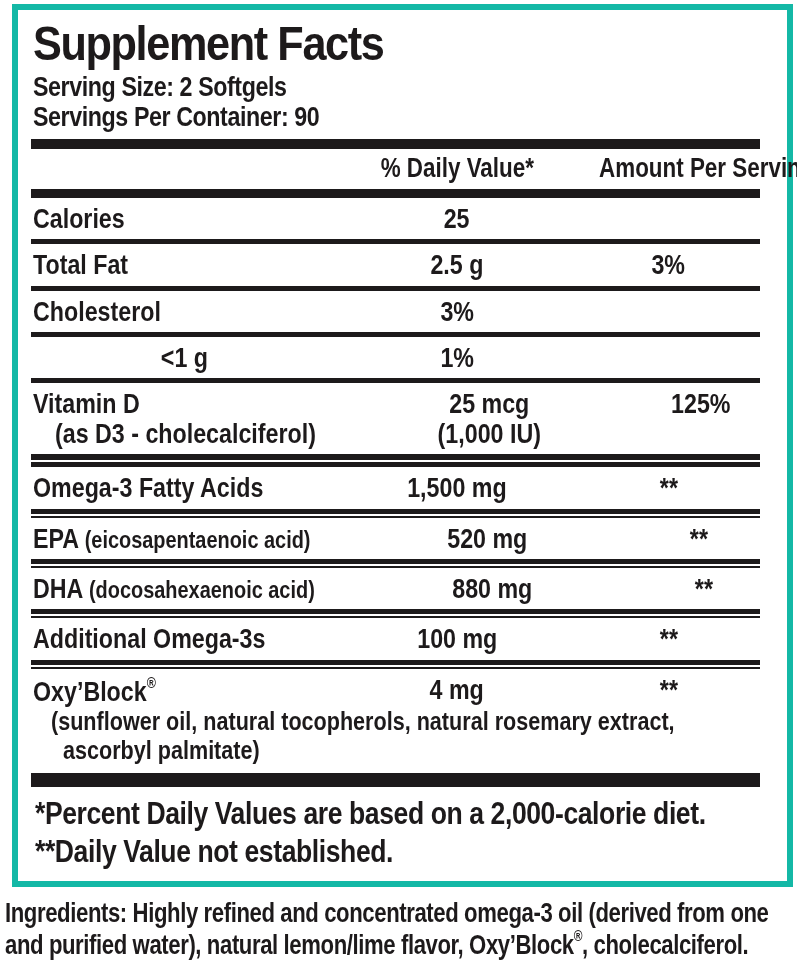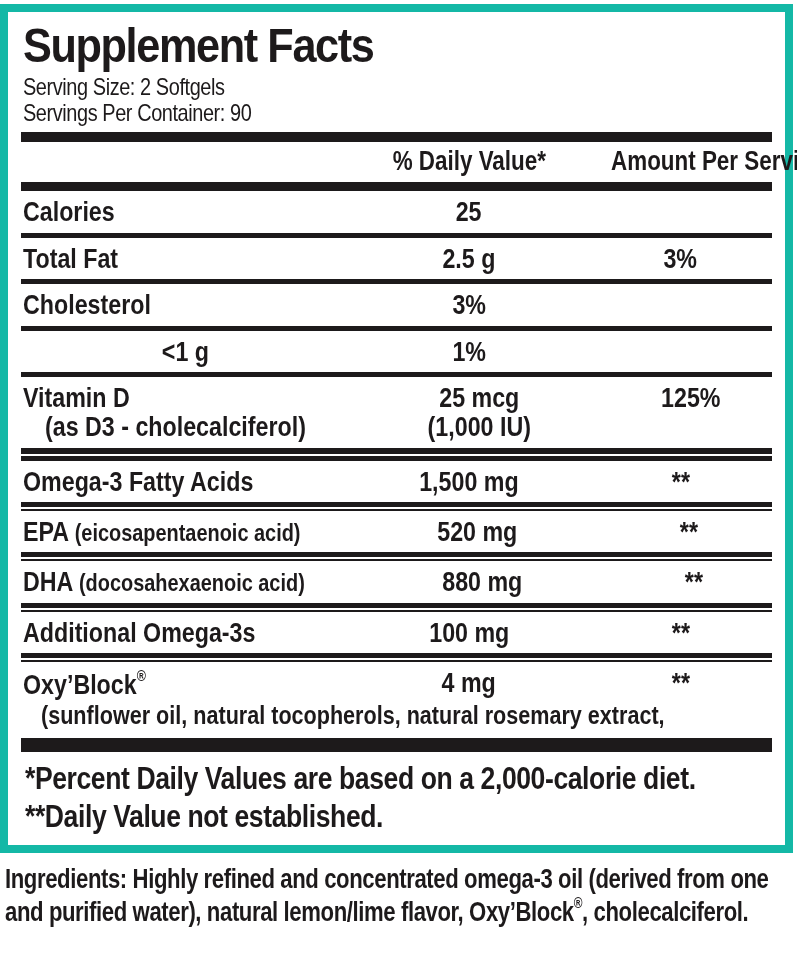--- a/index.html
+++ b/index.html
@@ -5,36 +5,36 @@
   * { box-sizing: border-box; }
   html, body {
     margin: 0; padding: 0;
     background: #ffffff;
     width: 797px; height: 963px;
     overflow: hidden;
     font-family: "Liberation Sans", sans-serif;
     color: #1d1a1b;
   }
   .label-box {
-    margin: 4px 4px 0 0;
-    border: 8px solid #14b8a6;
-    padding: 8px 13px 8px 13px;
+    margin: 4px 4px 0 12px;
+    border: 6px solid #14b8a6;
+    padding: 8px 27px 8px 13px;
     background: #fff;
   }
   
   .cx  { display: inline-block; transform: scaleX(0.83); transform-origin: 0 50%; white-space: nowrap; }
   .cx-c{ transform-origin: 50% 50%; }
   .cx-t{ transform: scaleX(0.90); }
 
   .title {
     font-size: 48px; font-weight: bold; line-height: 1.0;
     letter-spacing: -1.5px; margin: 2px 0 4px 2px;
   }
   .serving-line {
-    font-size: 24px; font-weight: normal; line-height: 1.07;
+    font-size: 28px; font-weight: bold; line-height: 1.07;
     margin-left: 2px; letter-spacing: -0.5px;
   }
   .bar10 { height: 10px; background: #1d1a1b; margin-top: 7px; }
   .bar9  { height: 9px;  background: #1d1a1b; }
   .bar14 { height: 14px; background: #1d1a1b; margin-top: 4px; }
   .sep   { height: 5px;  background: #1d1a1b; }
   .sepd  { height: 9px;  background: linear-gradient(to bottom, #1d1a1b 0 5px, #ffffff 5px 7px, #1d1a1b 7px 9px); }
   .sepd-big { height: 13px; background: linear-gradient(to bottom, #1d1a1b 0 6px, #ffffff 6px 8px, #1d1a1b 8px 13px); }
 
   .hdr-row {
@@ -154,20 +154,21 @@
   <div class="sepd"></div>
 
   <div>
     <div class="row" style="padding-bottom:0;">
       <div class="cell name"><span class="cx"><span>Oxy’Block</span><span class="sup">®</span></span></div>
       <div class="cell amt"><span class="cx cx-c">4 mg</span></div>
       <div class="cell dv"><span class="cx cx-c">**</span></div>
     </div>
     <div class="detail">
       <div><span class="cx">(sunflower oil, natural tocopherols, natural rosemary extract,</span></div>
+      <div class="l2"><span class="cx">ascorbyl palmitate)</span></div>
     </div>
   </div>
 
   <div class="bar14"></div>
 
   <div class="footnotes">
     <div><span class="cx">*Percent Daily Values are based on a 2,000-calorie diet.</span></div>
     <div><span class="cx">**Daily Value not established.</span></div>
   </div>
 

